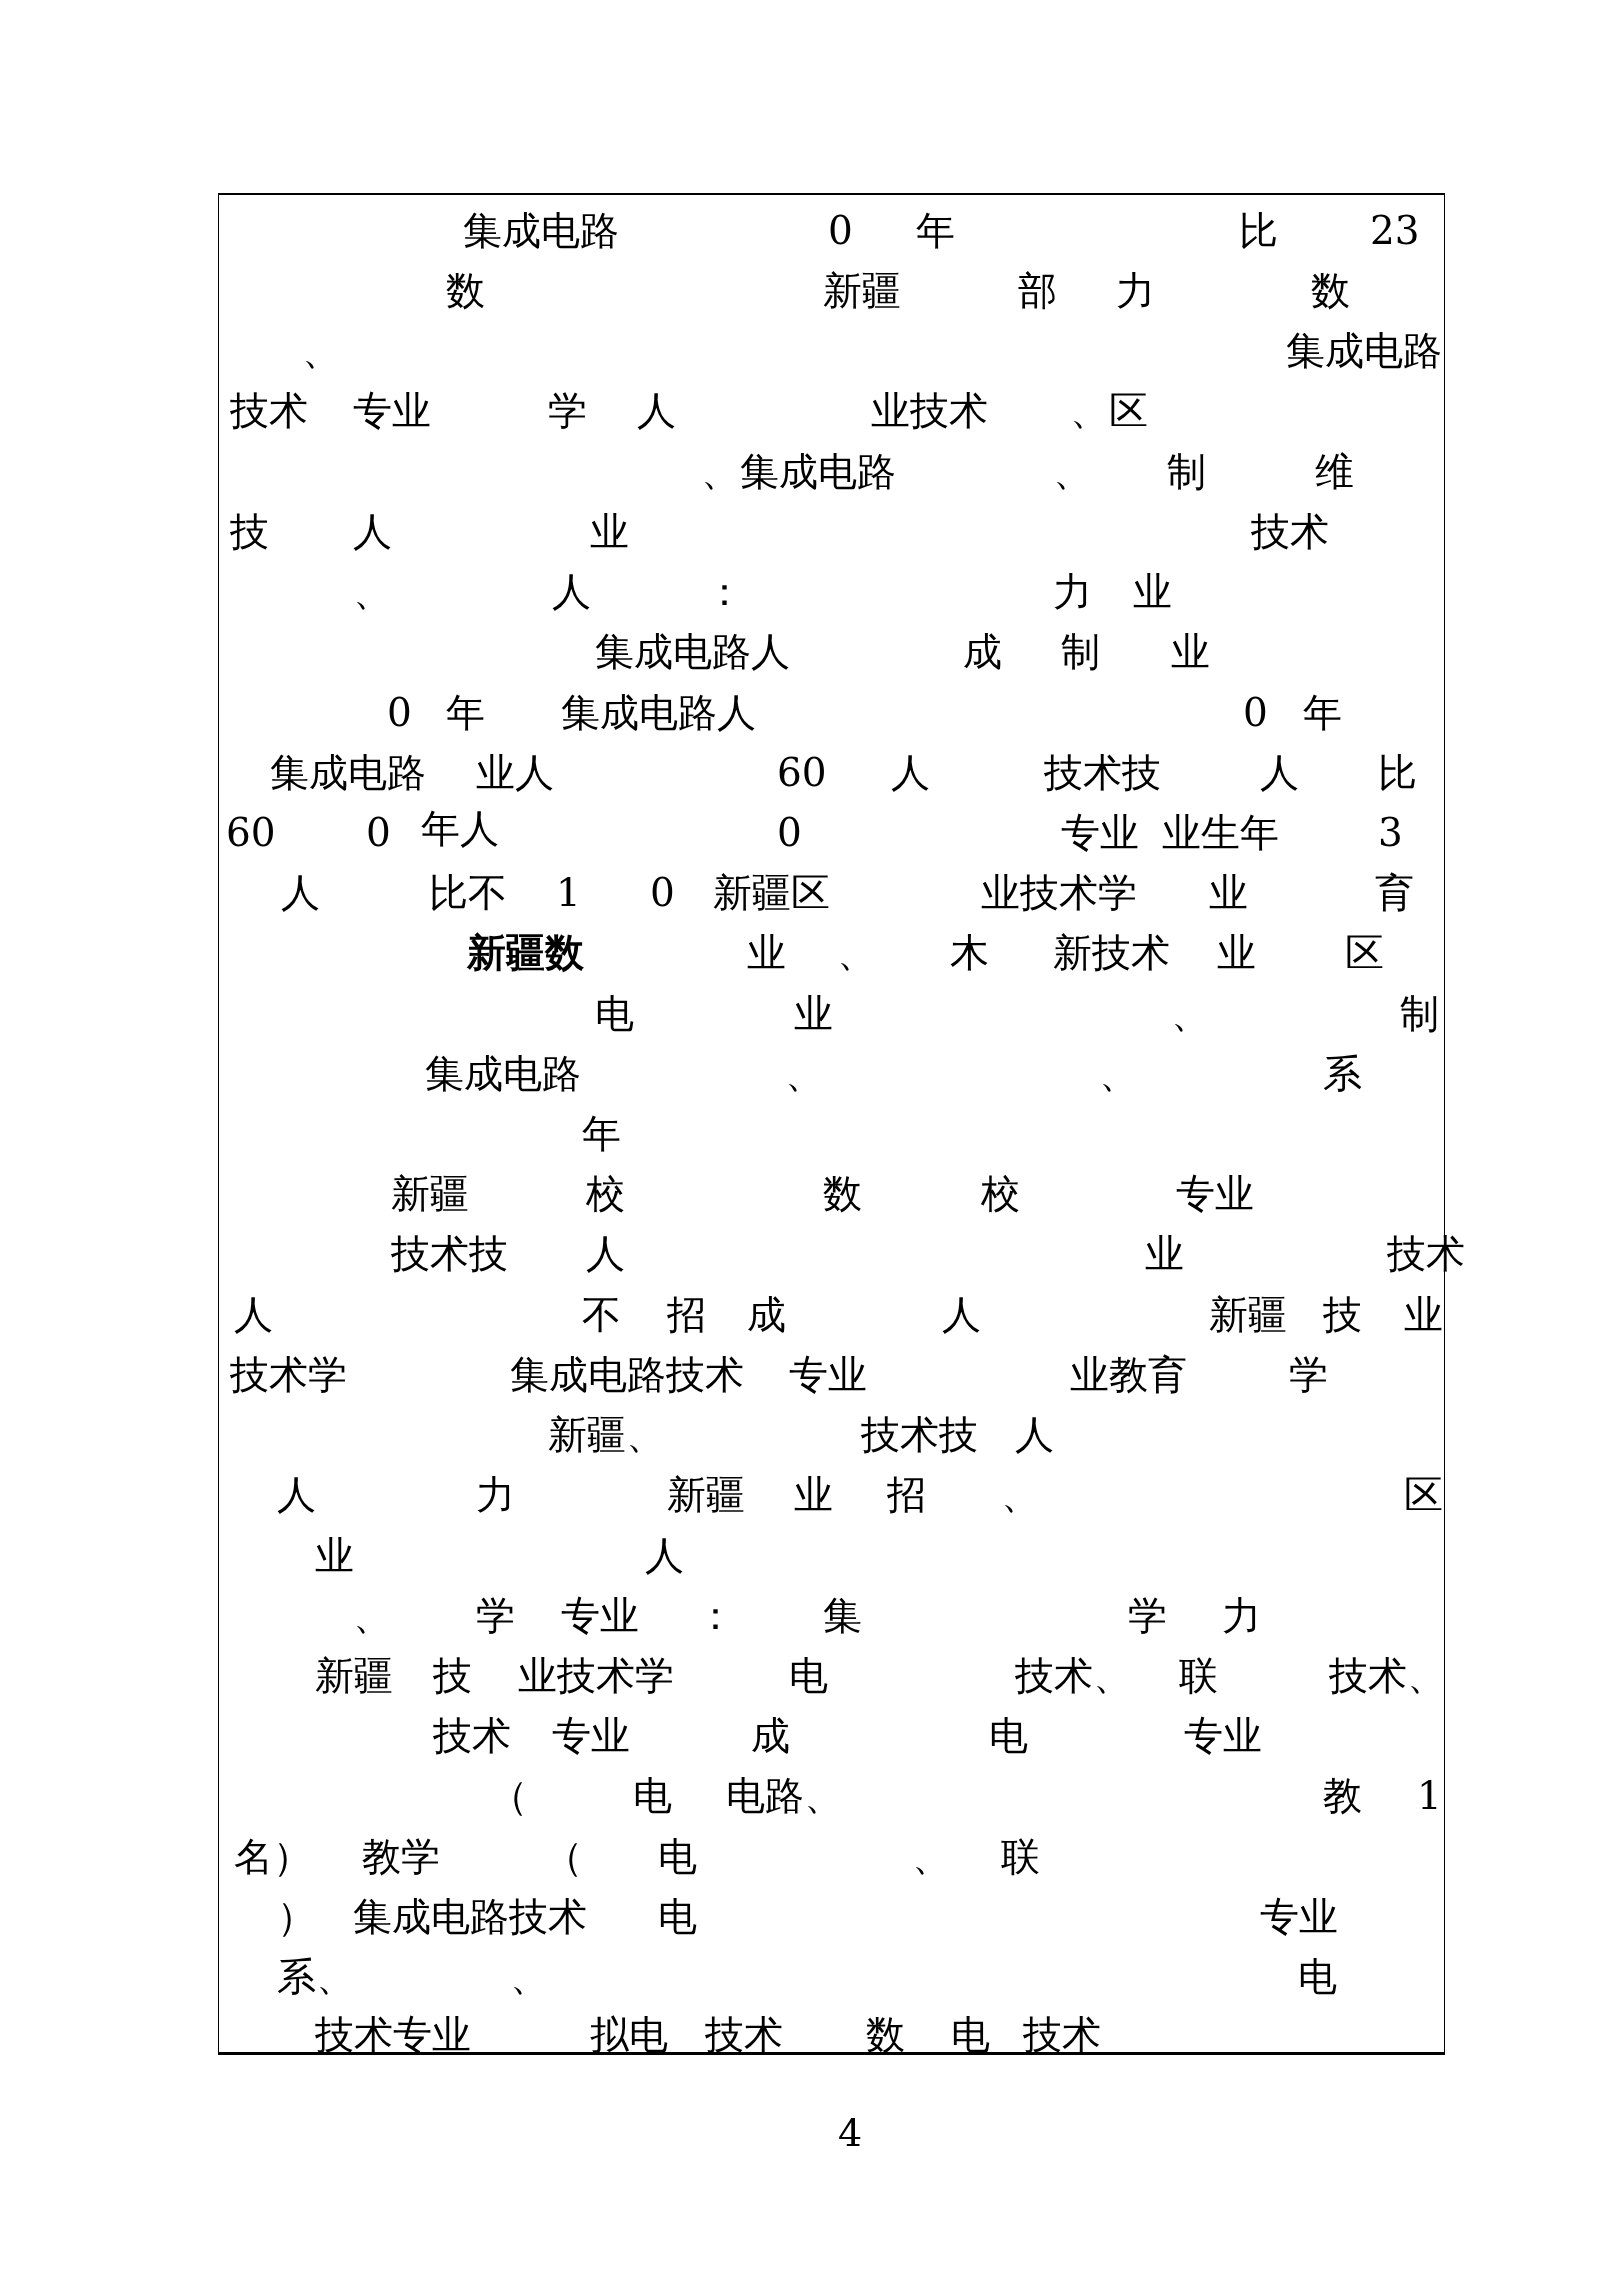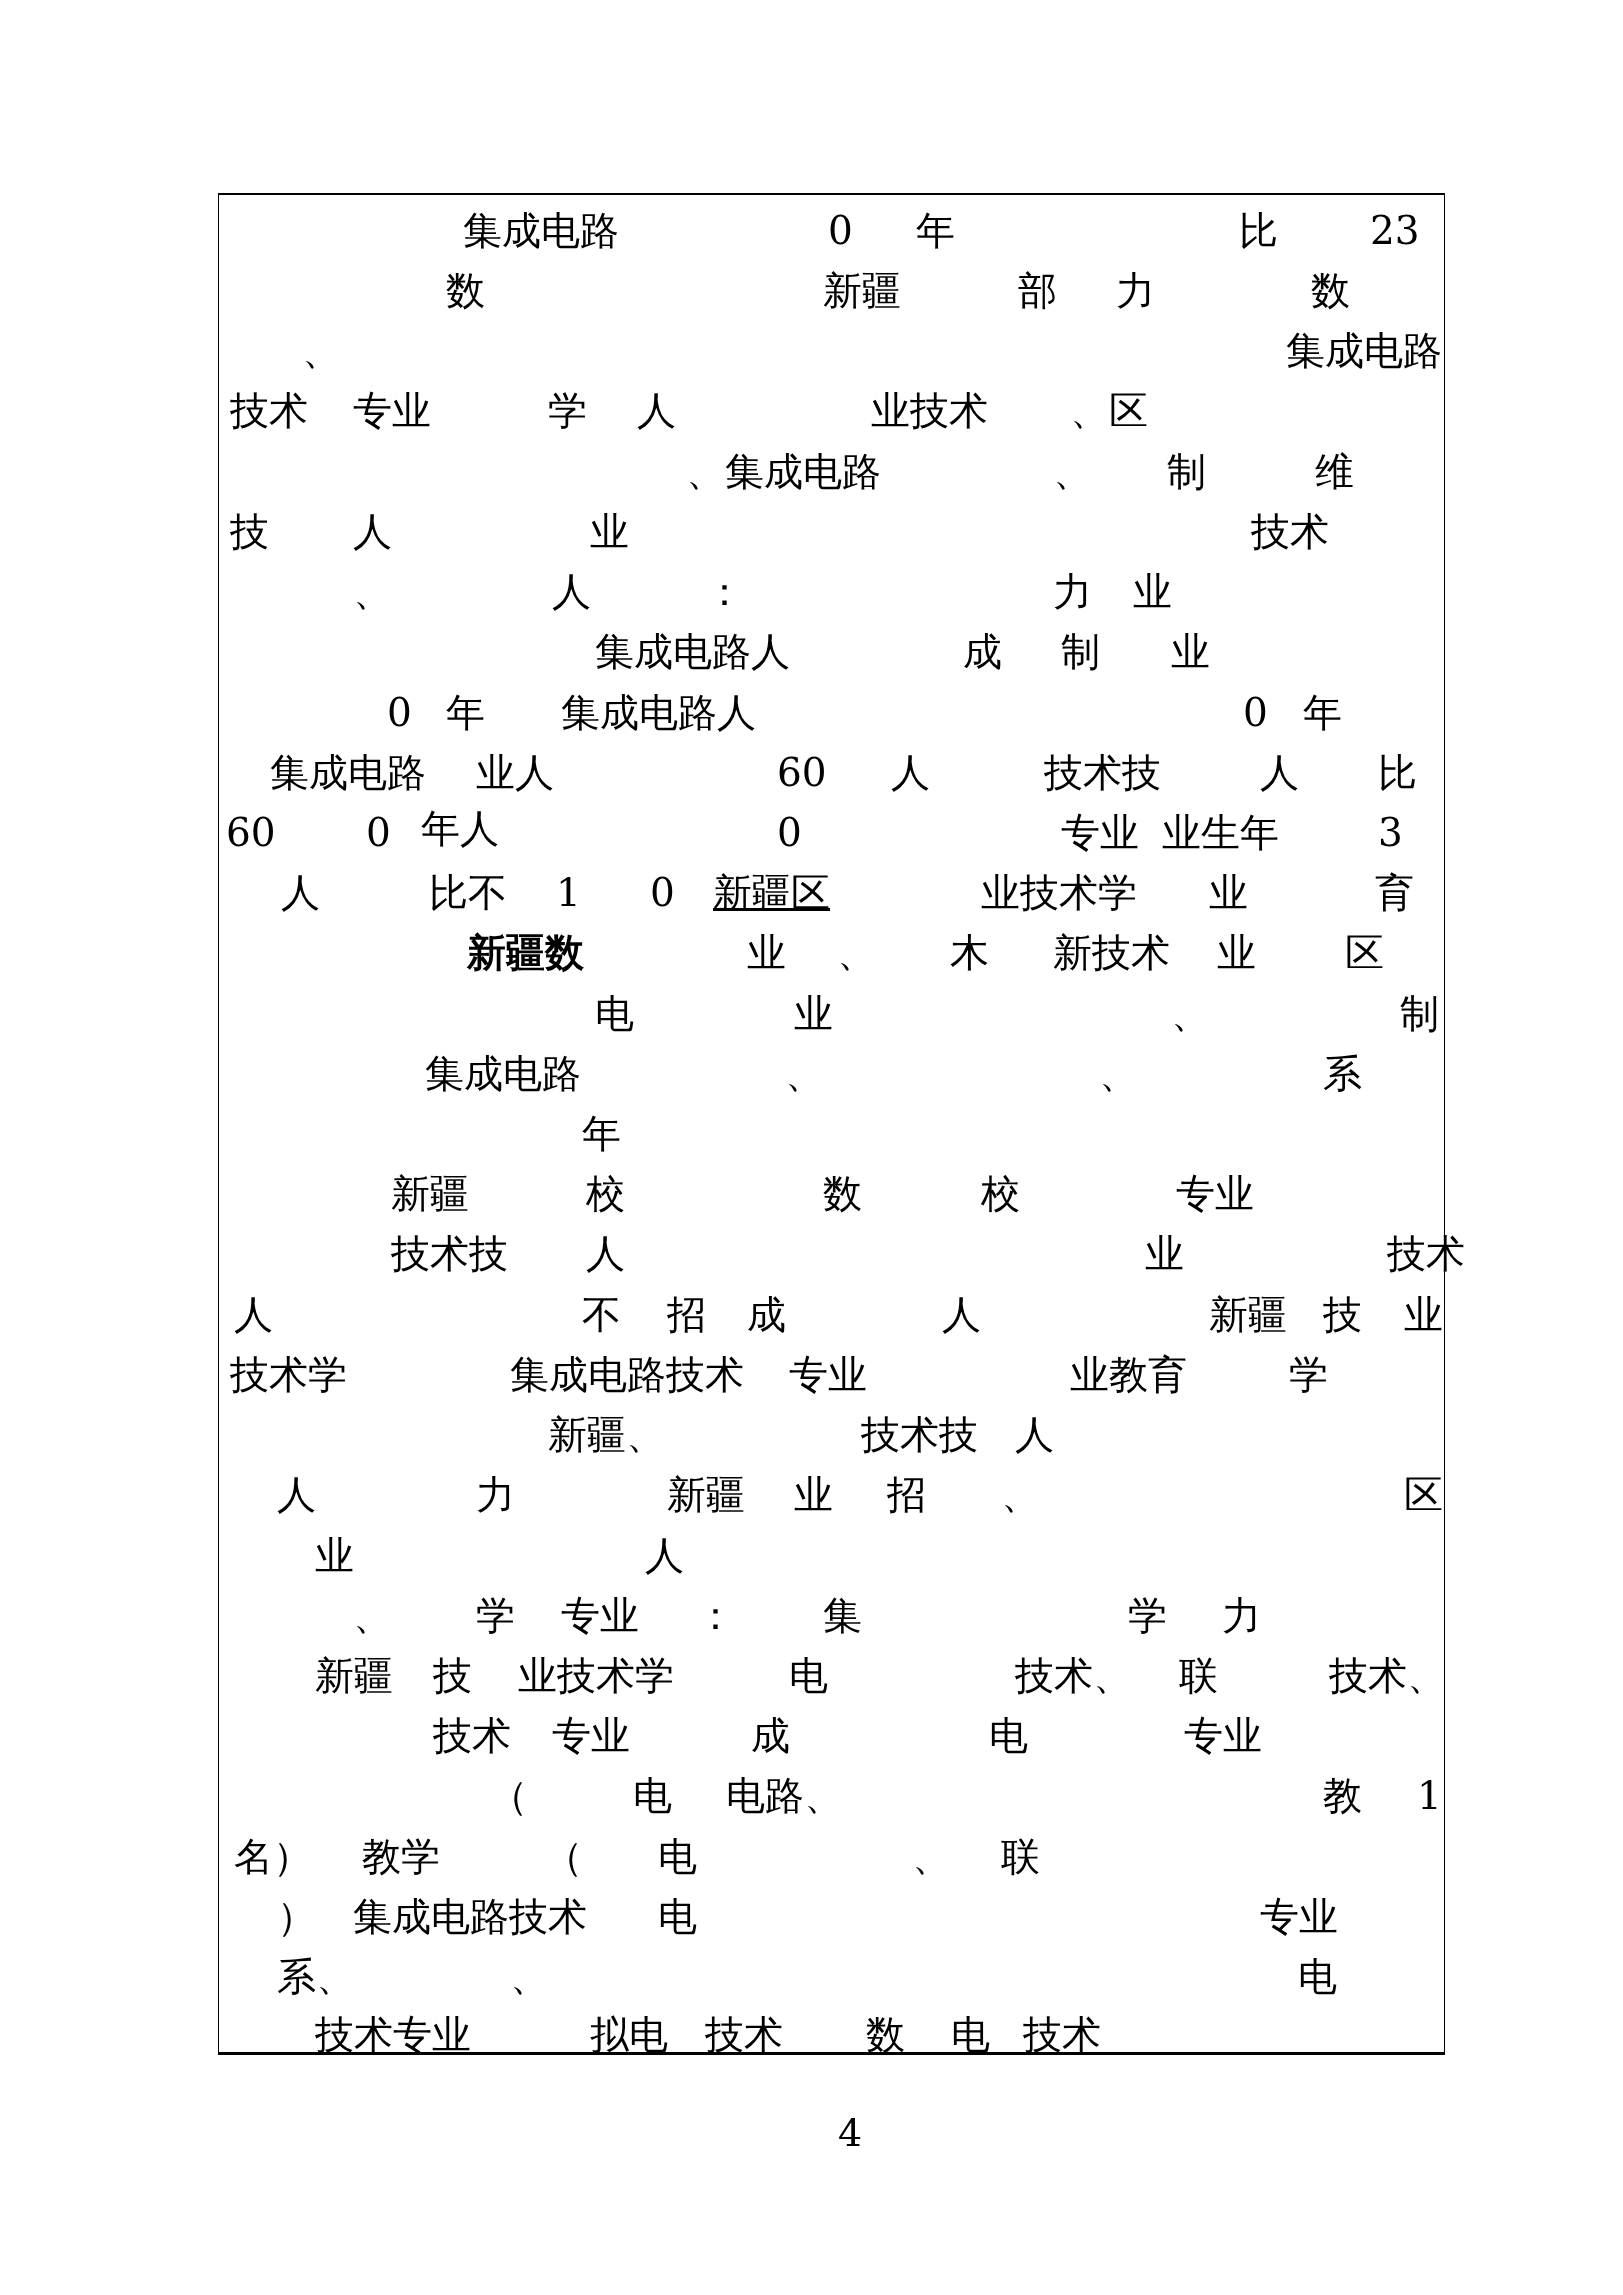--- a/index.html
+++ b/index.html
@@ -60,21 +60,21 @@
       <span class="seg" style="left: 1116px; top: 271px;">力</span>
       <span class="seg" style="left: 1311px; top: 271px;">数</span>
       <span class="seg" style="left: 302px; top: 331px;">、</span>
       <span class="seg" style="left: 1286px; top: 331px;">集成电路</span>
       <span class="seg" style="left: 230px; top: 391px;">技术</span>
       <span class="seg" style="left: 353px; top: 391px;">专业</span>
       <span class="seg" style="left: 548px; top: 391px;">学</span>
       <span class="seg" style="left: 637px; top: 391px;">人</span>
       <span class="seg" style="left: 871px; top: 391px;">业技术</span>
       <span class="seg" style="left: 1070px; top: 391px;">、区</span>
-      <span class="seg" style="left: 686px; top: 452px; text-align: center;">、集成电路</span>
+      <span class="seg" style="left: 701px; top: 452px; text-align: center;">、集成电路</span>
       <span class="seg" style="left: 1053px; top: 452px;">、</span>
       <span class="seg" style="left: 1167px; top: 452px;">制</span>
       <span class="seg" style="left: 1315px; top: 452px;">维</span>
       <span class="seg" style="left: 230px; top: 512px;">技</span>
       <span class="seg" style="left: 353px; top: 512px;">人</span>
       <span class="seg" style="left: 590px; top: 512px;">业</span>
       <span class="seg" style="left: 1251px; top: 512px;">技术</span>
       <span class="seg" style="left: 353px; top: 572px;">、</span>
       <span class="seg" style="left: 552px; top: 572px;">人</span>
       <span class="seg" style="left: 705px; top: 572px;">：</span>
@@ -100,21 +100,21 @@
       <span class="seg" style="left: 366px; top: 813px;">0</span>
       <span class="seg" style="left: 421px; top: 813px; font-family: Liberation Mono, monospace;">年人</span>
       <span class="seg" style="left: 777px; top: 813px;">0</span>
       <span class="seg" style="left: 1061px; top: 813px;">专业</span>
       <span class="seg" style="left: 1162px; top: 813px;">业生年</span>
       <span class="seg" style="left: 1378px; top: 813px;">3</span>
       <span class="seg" style="left: 281px; top: 873px;">人</span>
       <span class="seg" style="left: 429px; top: 873px;">比不</span>
       <span class="seg" style="left: 556px; top: 873px;">1</span>
       <span class="seg" style="left: 650px; top: 873px;">0</span>
-      <span class="seg" style="left: 713px; top: 873px; text-decoration: underline;">新疆区</span>
+      <span class="seg" style="left: 713px; top: 873px;">新疆区</span>
       <span class="seg" style="left: 981px; top: 873px;">业技术学</span>
       <span class="seg" style="left: 1209px; top: 873px;">业</span>
       <span class="seg" style="left: 1375px; top: 873px;">育</span>
       <span class="seg" style="left: 467px; top: 933px; font-weight: bold;">新疆数</span>
       <span class="seg" style="left: 747px; top: 933px;">业</span>
       <span class="seg" style="left: 837px; top: 933px;">、</span>
       <span class="seg" style="left: 950px; top: 933px;">木</span>
       <span class="seg" style="left: 1053px; top: 933px;">新技术</span>
       <span class="seg" style="left: 1217px; top: 933px;">业</span>
       <span class="seg" style="left: 1345px; top: 933px;">区</span>

